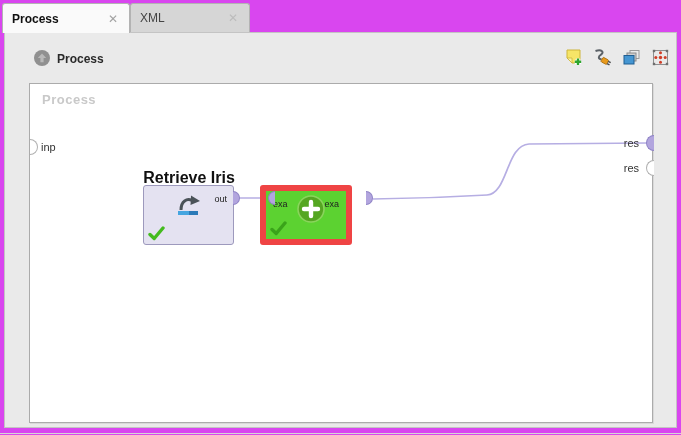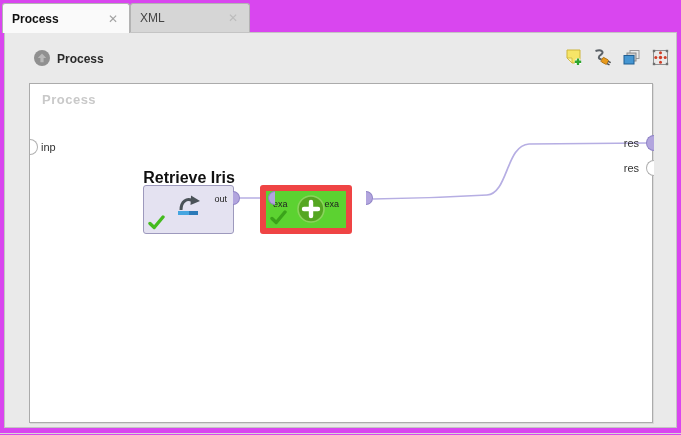--- a/index.html
+++ b/index.html
@@ -40,21 +40,21 @@
                color:#c9c9c9; letter-spacing:0.5px; }
   .conn-svg { position:absolute; left:0; top:0; width:624px; height:340px; }
 
   .port { position:absolute; width:8px; height:16px; border:1px solid #b0b0b0; background:#fff; }
   .port.bulge-right { border-radius:0 9px 9px 0; border-left:none; }
   .port.bulge-left  { border-radius:9px 0 0 9px; border-right:none; }
   .port.connected { background:#b2a5de; border-color:#8f83c6; }
   .port-sm { width:7px; height:14px; }
   .port-label { position:absolute; font-size:11px; color:#333; }
 
-  .operator { position:absolute; width:91px; height:49px; border-radius:3px;padding-left:14px; }
+  .operator { position:absolute; width:91px; height:60px; border-radius:3px;padding-left:14px; }
   .op-retrieve { left:113px; top:101px; background:#e4e2f1; border:1px solid #9d99bd; }
   .op-myop { left:230px; top:101px; width:92px; background:#5cd231; border:6px solid #ef4444;text-align:right; }
   .op-title { position:absolute; top:85px; font-size:16px; font-weight:bold; color:#111;
               text-align:center; width:120px; }
   .op-title-1 { left:99px; }
   .op-title-2 { left:231px; }
   .inner-label { position:absolute; top:8px; font-size:9px; color:#222; }
   .check { position:absolute; left:4px; bottom:3px; width:17px; height:15px; }
 </style>
 </head>

